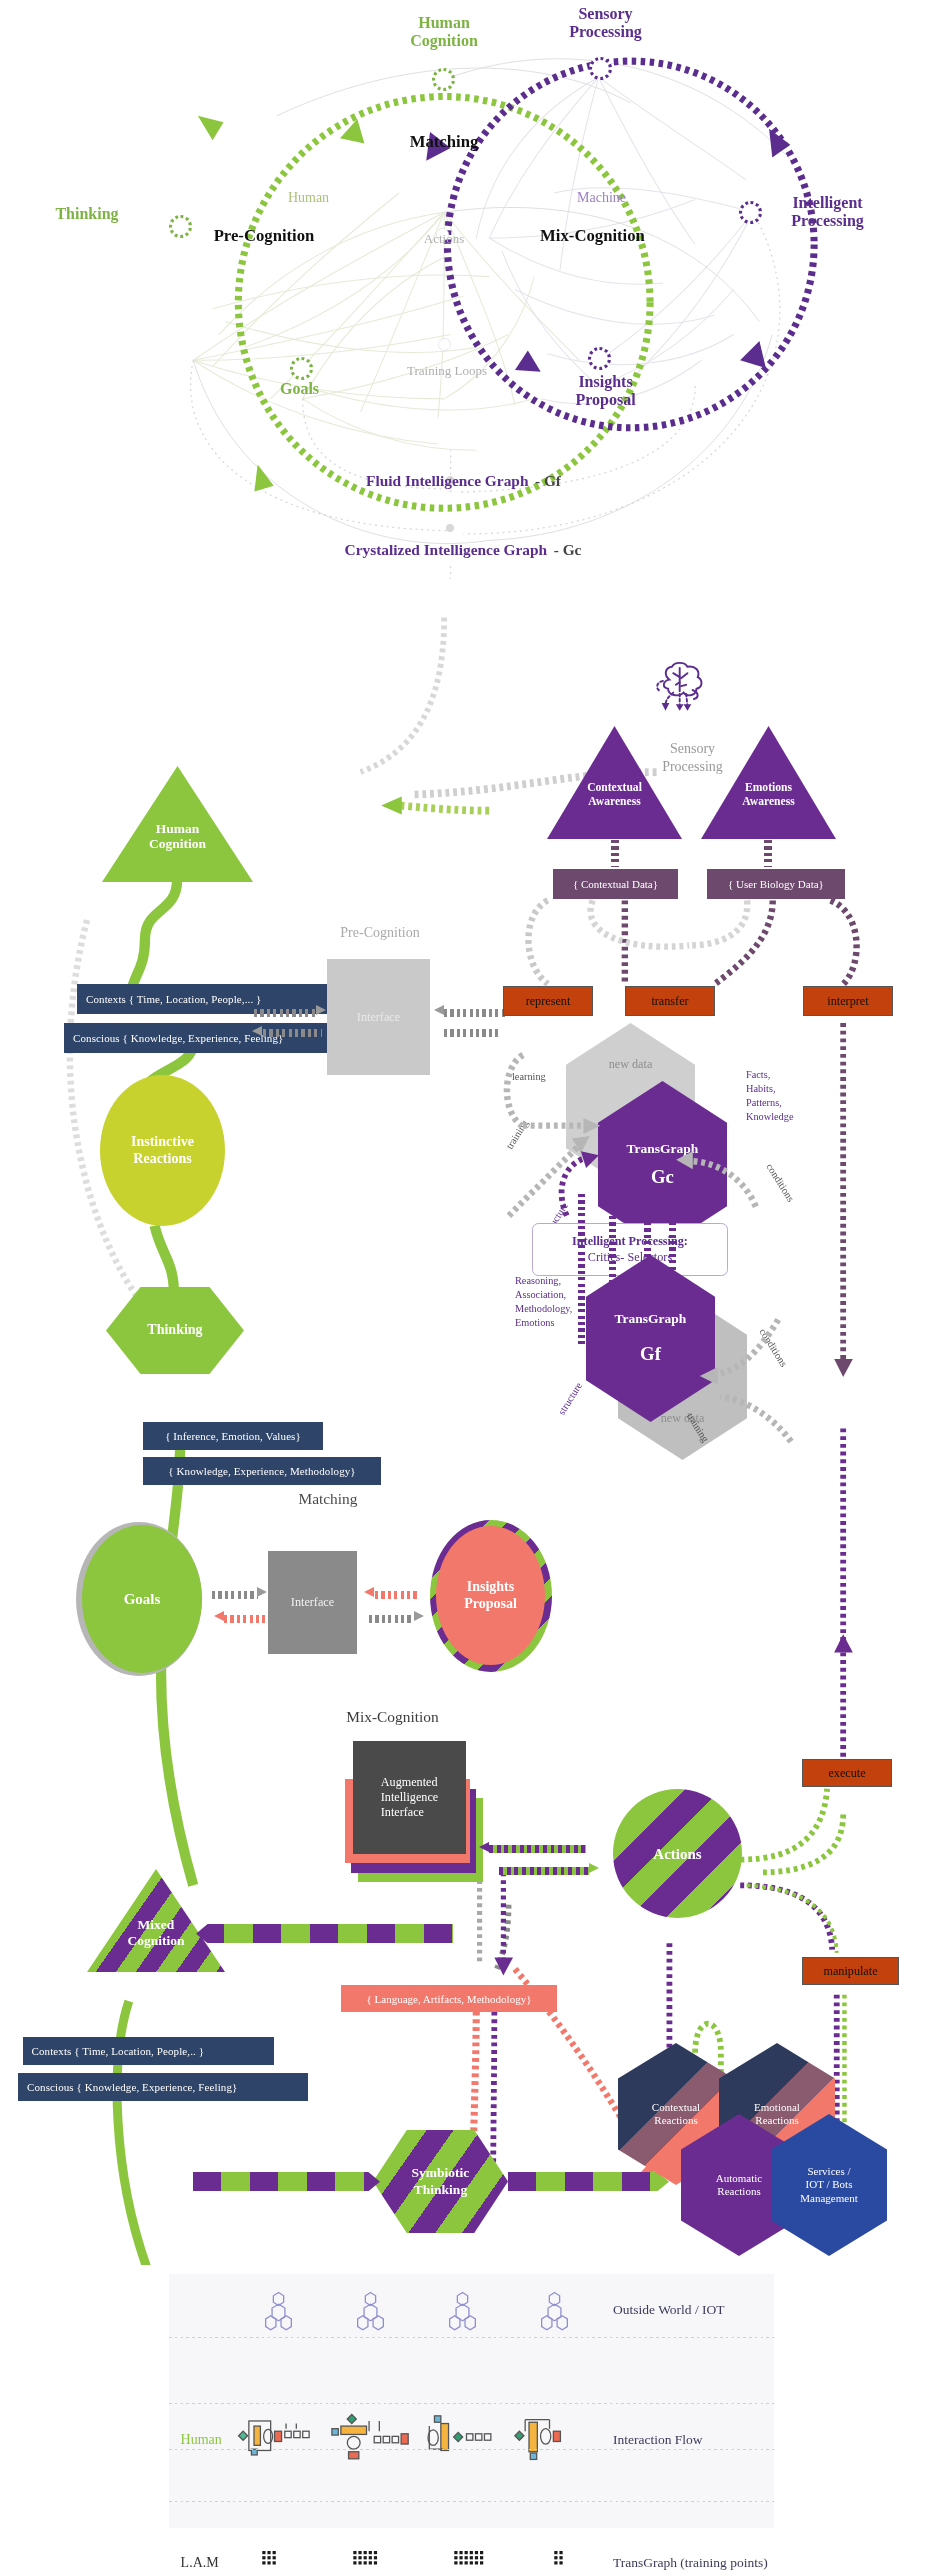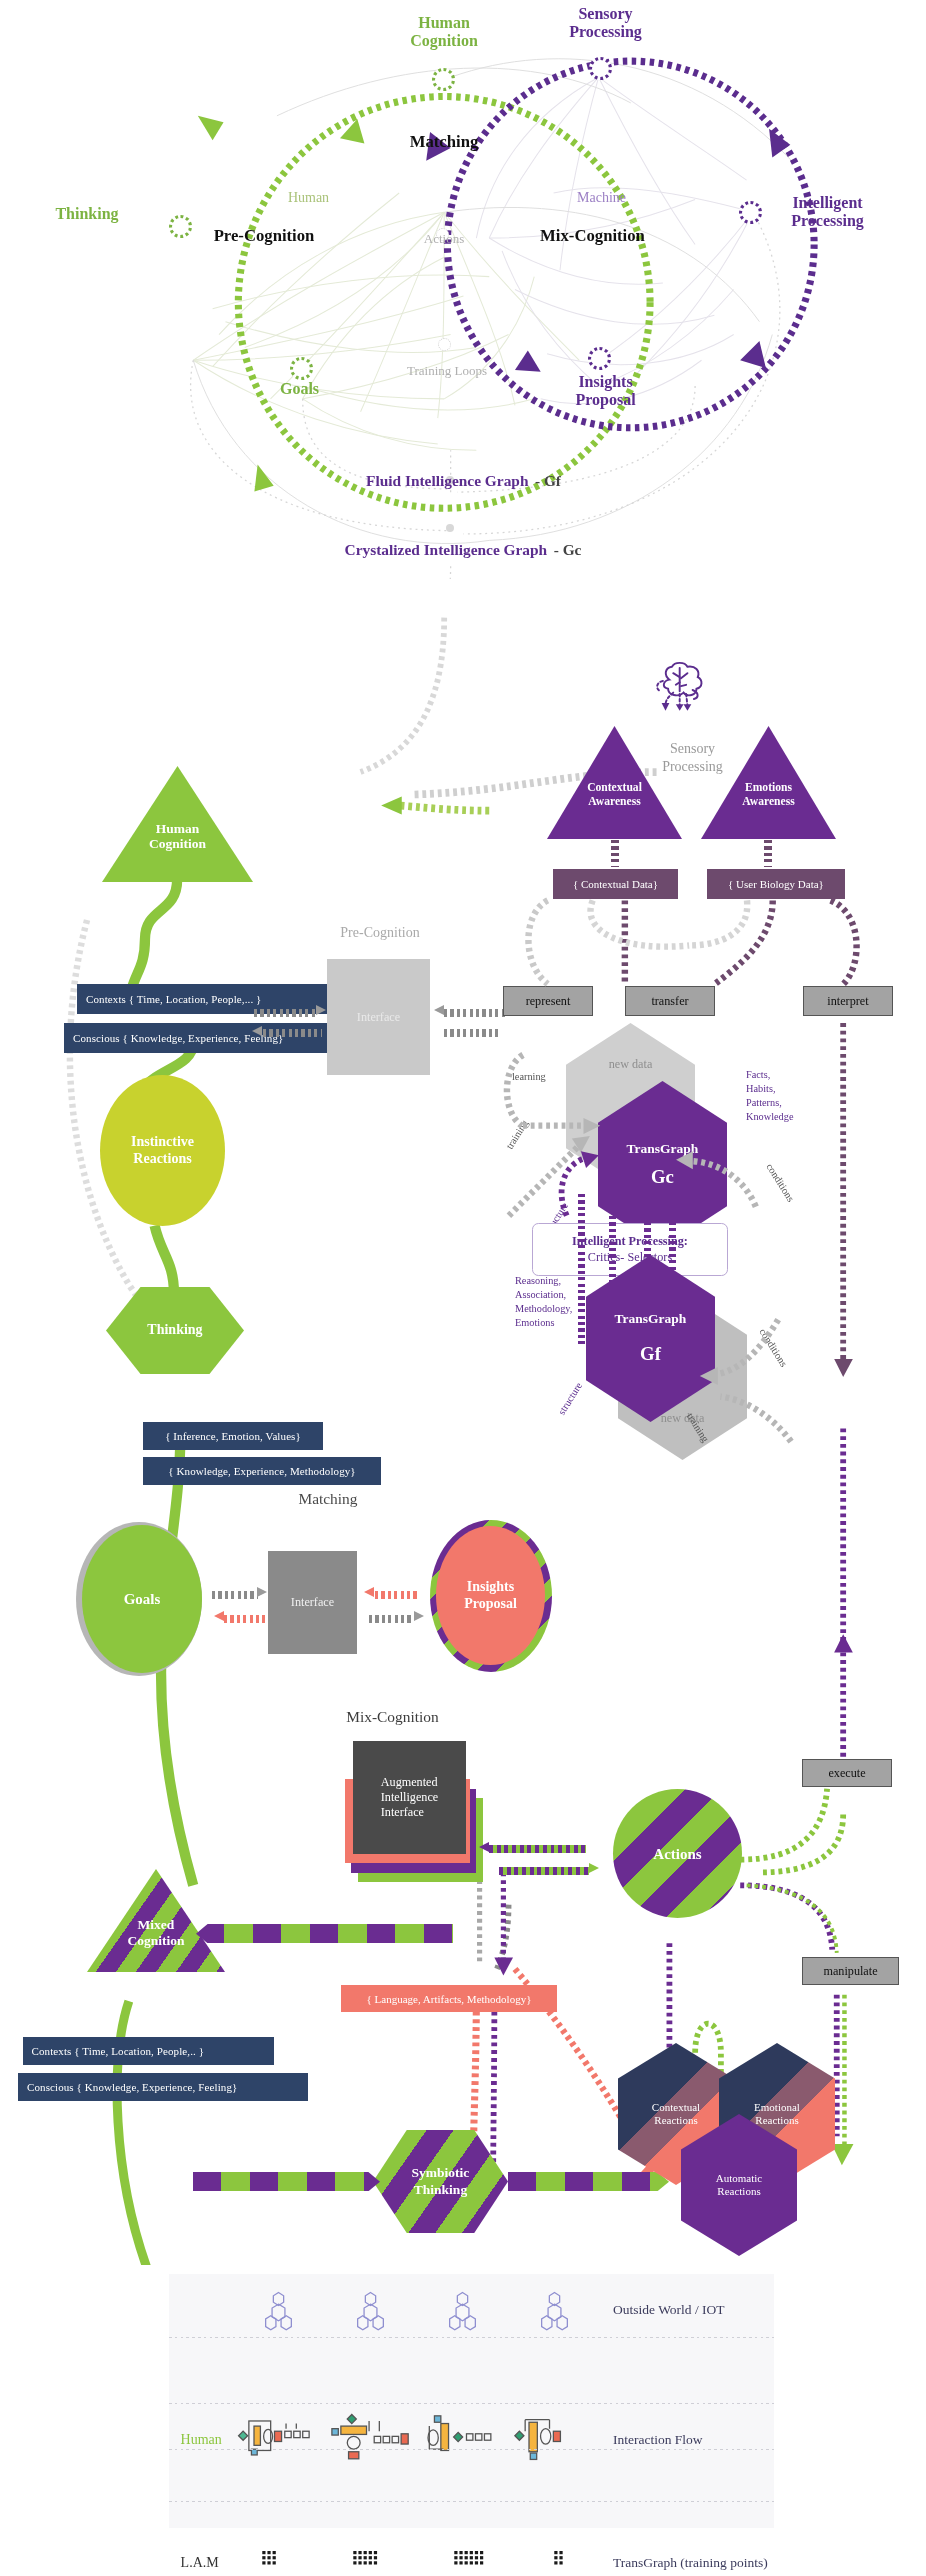--- a/index.html
+++ b/index.html
@@ -55,21 +55,21 @@
     position:absolute; background:#2e4468; color:#fff;
     display:flex; align-items:center; padding-left:9px;
     font-size:11px; letter-spacing:0.1px;
   }
   .purplebox {
     position:absolute; background:#6d4a6d; color:#fff;
     display:flex; align-items:center; justify-content:center;
     font-size:11px;
   }
   .whitebox {
-    position:absolute; background:#a3a3a3; border:0.9px solid #555; color:#111;
+    position:absolute; background:#c2410c; border:0.9px solid #555; color:#111;
     display:flex; align-items:center; justify-content:center;
     font-size:12.2px;
   }
   .roundbox {
     position:absolute; background:#fff; border:0.9px solid #b9a7d4; border-radius:6.4px;
     display:flex; flex-direction:column; align-items:center; justify-content:center;
     color:#5b2d8e; line-height:1.3;
   }
   .graybox {
     position:absolute; background:#c9c9c9; color:#fff;
@@ -580,20 +580,25 @@
 Reactions</span>
   </div>
   <div class="hexa" style="left:719px; top:1464px; width:116px; height:142px;
        background:linear-gradient(135deg,#2e3a5c 0 42%,#8a5a6e 42% 58%,#f2786b 58% 100%);">
     <span style="font-size:11px; white-space:pre-line;">Emotional
 Reactions</span>
   </div>
   <div class="hexa" style="left:669px; top:1535px; width:116px; height:142px; background:#6a2c91;margin-left:12px;">
     <span style="font-size:11px; white-space:pre-line;">Automatic
 Reactions</span>
+  </div>
+  <div class="hexa" style="left:771px; top:1535px; width:116px; height:142px; background:#2a49a0;">
+    <span style="font-size:11px; white-space:pre-line;">Services /
+IOT / Bots
+Management</span>
   </div>
 </div>
 
 <div id="legend">
 
   <div class="lg-row" style="top:6.4px; height:51px;">
     <div class="lg-cat" style="top:22px;"></div>
     <div class="lg-icons" style="top:6.4px; height:51px;">
       <svg width="31" height="45" viewBox="0 0 48 70">
           <g fill="none" stroke="#8f8fd0" stroke-width="2">

